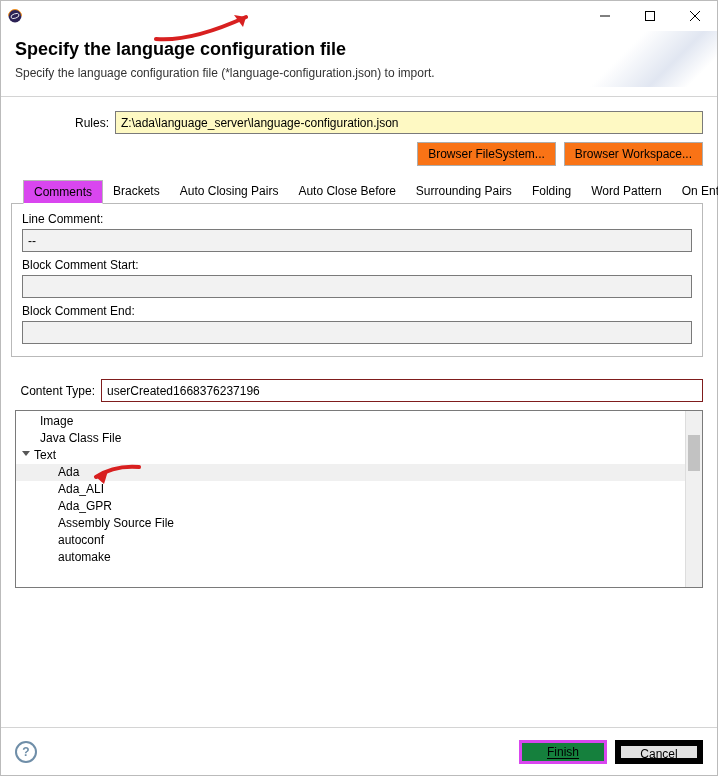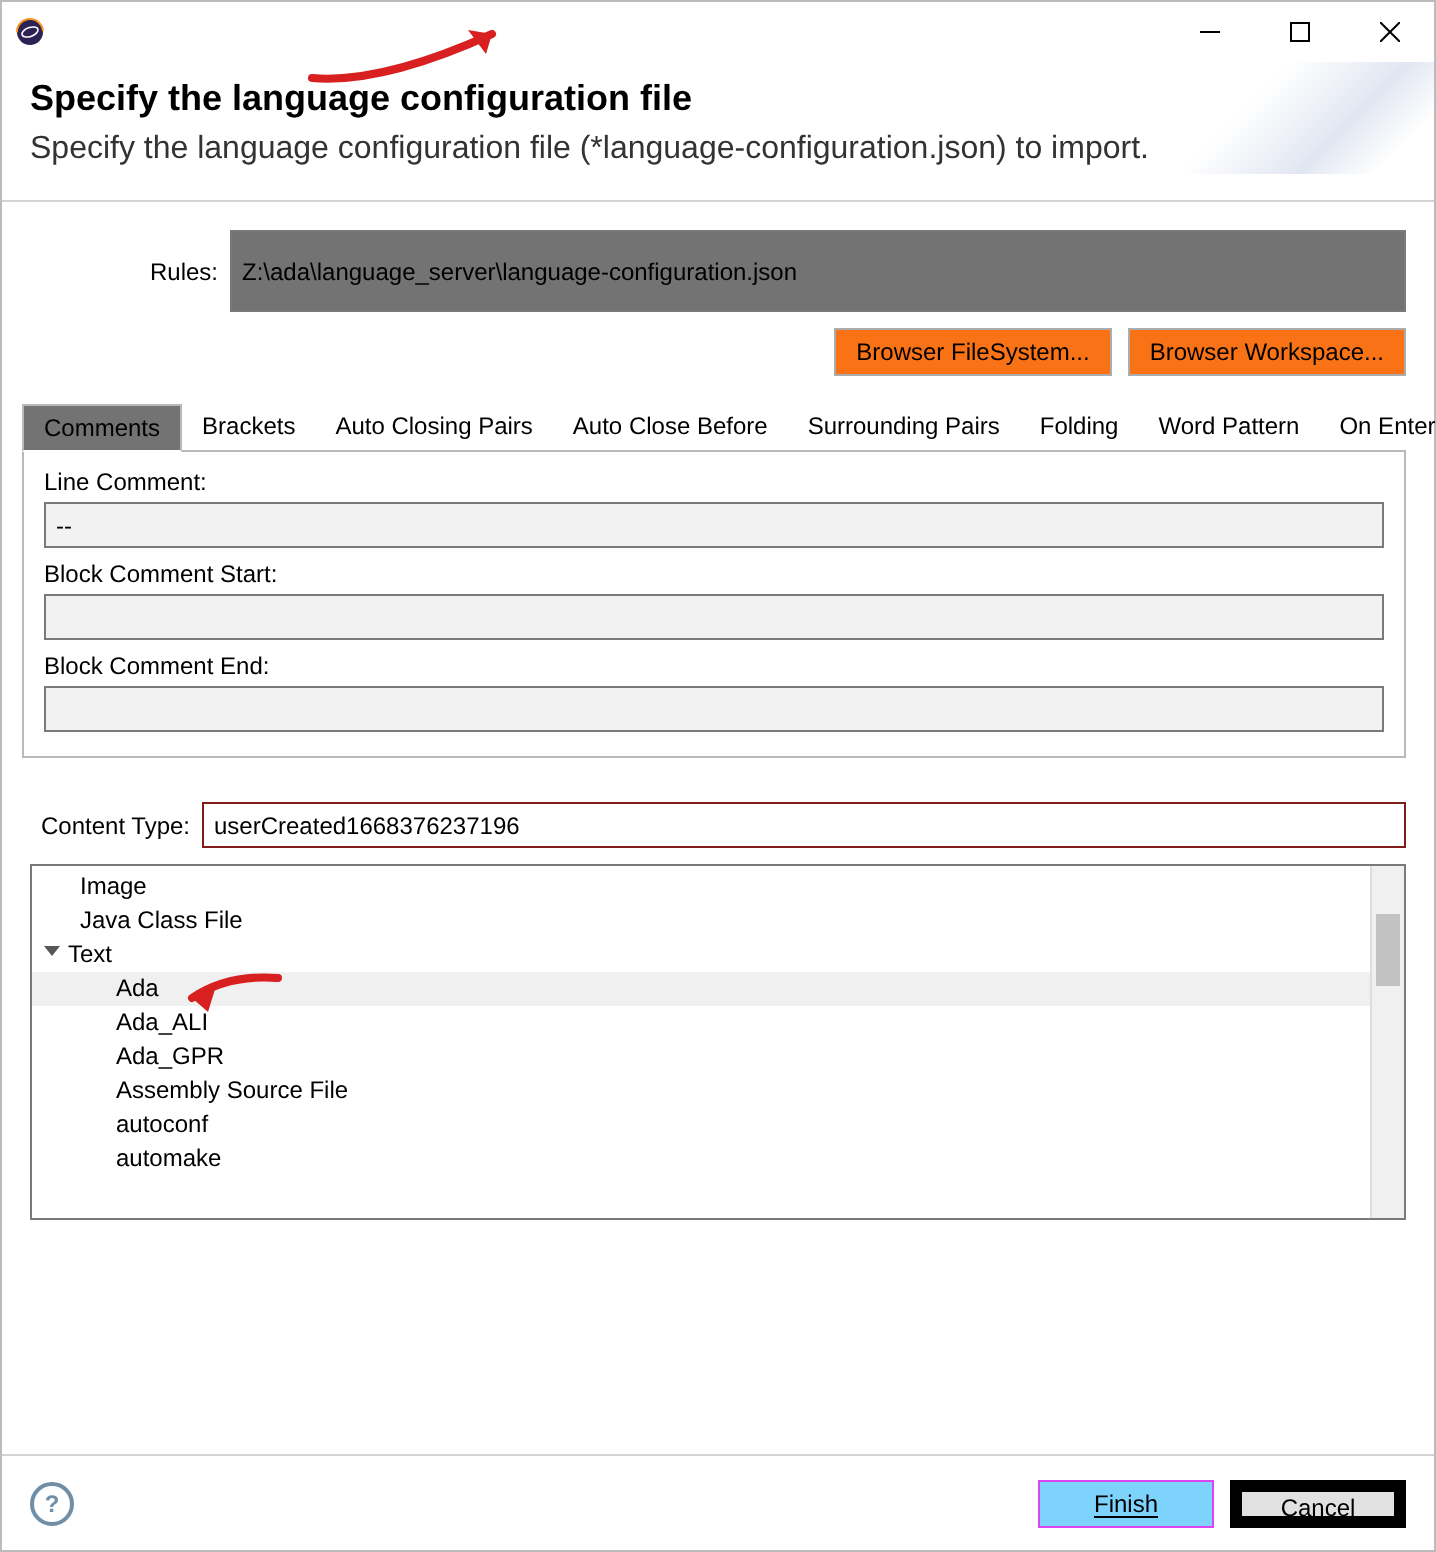--- a/index.html
+++ b/index.html
@@ -5,49 +5,49 @@
   * { box-sizing: border-box; }
   html,body { margin:0; padding:0; font-family: "Segoe UI", Tahoma, sans-serif; font-size:12px; color:#000; background:#fff; }
   .window { width:718px; height:776px; background:#fff; border:1px solid #bbb; position:relative; }
   .titlebar { height:30px; display:flex; align-items:center; padding:0 0 0 6px; }
   .app-icon { width:16px; height:16px; margin-right:6px; }
   .titlebar-spacer { flex:1; }
   .win-btn { width:45px; height:30px; display:flex; align-items:center; justify-content:center; background:#fff; }
   .win-btn svg { width:10px; height:10px; stroke:#000; stroke-width:1; fill:none; }
   .header-area { padding:4px 14px 12px 14px; position:relative; }
   .header-title { font-size:18px; font-weight:700; margin:4px 0 6px 0; }
-  .header-sub { font-size:16px; color:#333; margin:0 0 4px 0; }
+  .header-sub { font-size:12px; color:#333; margin:0 0 4px 0; }
   .hdr-gradient { position:absolute; right:0; top:0; width:140px; height:56px;
     background:linear-gradient(135deg,rgba(255,255,255,0) 35%,rgba(200,210,230,0.55) 65%,rgba(255,255,255,0) 85%); }
   .body { border-top:1px solid #d4d4d4; padding:14px 14px 0 14px; }
   .row { display:flex; align-items:center; margin-bottom:8px; }
   .lbl { width:100px; text-align:right; padding-right:6px; }
-  .txt { flex:1; height:41px; border:1px solid #7a7a7a; padding:2px 5px; font:inherit; background:#737373; }
+  .txt { flex:1; height:23px; border:1px solid #7a7a7a; padding:2px 5px; font:inherit; background:#fef9c3; }
   .btnrow { display:flex; justify-content:flex-end; gap:8px; margin:4px 0 14px 0; }
   .pushbtn { min-width:130px; height:24px; background:#f97316; border:1px solid #adadad; font:inherit; padding:0 10px; }
   .tabs { position:relative; margin-left:-4px; }
   .tabstrip { display:flex; gap:0; }
   .tab { padding:4px 10px 4px 10px; position:relative; cursor:default; white-space:nowrap; }
-  .tab.active { background:#737373; border:1px solid #b9b9b9; border-bottom:1px solid #fff; z-index:2; }
+  .tab.active { background:#d946ef; border:1px solid #b9b9b9; border-bottom:1px solid #fff; z-index:2;margin-left:12px; }
   .tabcontent { border:1px solid #b9b9b9; margin-top:-1px; padding:8px 10px 12px 10px; }
   .fld { margin-bottom:6px; }
   .fldlabel { margin-bottom:3px; }
   .fldtxt { width:100%; height:23px; border:1px solid #7a7a7a; background:#f2f2f2; padding:2px 5px; font:inherit; }
   .tree-wrap { border:1px solid #7a7a7a; margin-top:0; height:178px; display:flex; }
   .tree { flex:1; overflow:hidden; padding:2px 0; }
   .tree-row { height:17px; line-height:17px; padding-left:10px; display:flex; align-items:center; white-space:nowrap; }
   .tree-row.child { padding-left:42px; }
   .tree-row.selected { background:#f0f0f0; }
   .twist { width:12px; display:inline-block; text-align:center; margin-right:2px; }
   .scroll { width:17px; background:#f0f0f0; border-left:1px solid #ddd; position:relative; }
   .scroll-thumb { position:absolute; left:2px; right:2px; top:24px; height:36px; background:#c2c2c2; }
   .footer { position:absolute; left:0; right:0; bottom:0; height:48px; border-top:1px solid #d4d4d4; display:flex; align-items:center; padding:0 14px; background:#fff;}
   .help { width:22px; height:22px; border:2px solid #6f8ea8; border-radius:50%; display:flex; align-items:center; justify-content:center; color:#6f8ea8; font-weight:700; cursor:pointer;}
   .footer-spacer { flex:1; }
-  .finish { min-width:88px; height:24px; background:#7dd3fc; border:1px solid #d946ef; font:inherit; }
+  .finish { min-width:88px; height:24px; background:#15803d; border:3px solid #d946ef; font:inherit; }
   .finish span { text-decoration:underline; text-underline-offset:2px; text-decoration-thickness:1px; }
   .cancel { min-width:88px; height:24px; background:#e1e1e1; border:6px solid #000000; font:inherit; margin-left:8px;text-align:center;}
   .ct-input { flex:1; height:23px; border:1px solid #7f1d1d; padding:2px 5px; font:inherit; background:#fff; }
   .annot { position:absolute; pointer-events:none; }
 </style>
 </head>
 <body>
 
 <div class="window">
 

